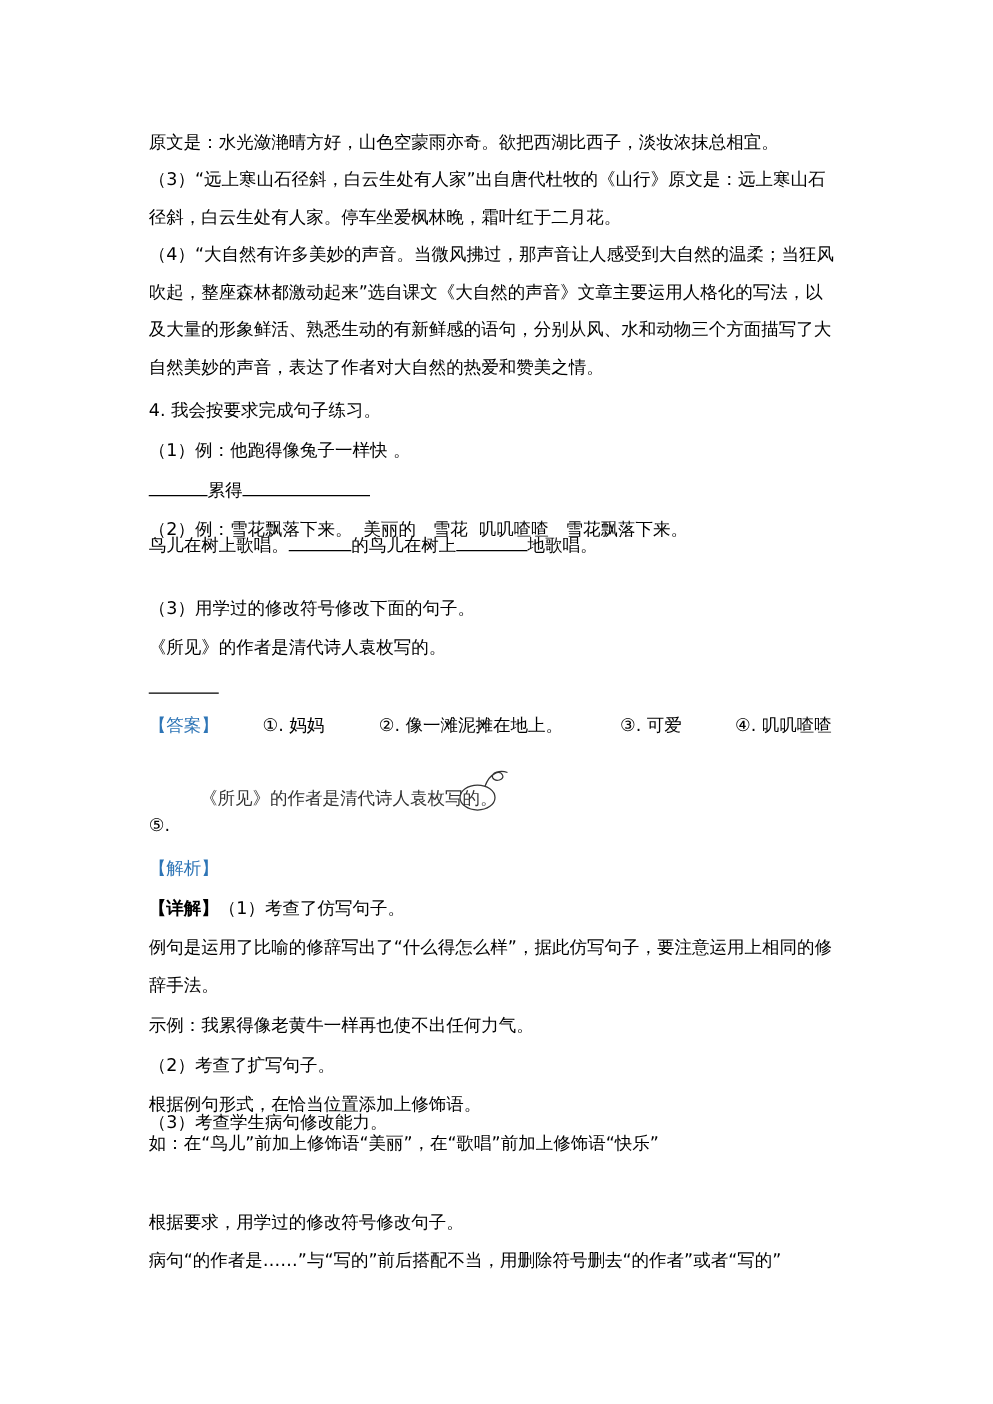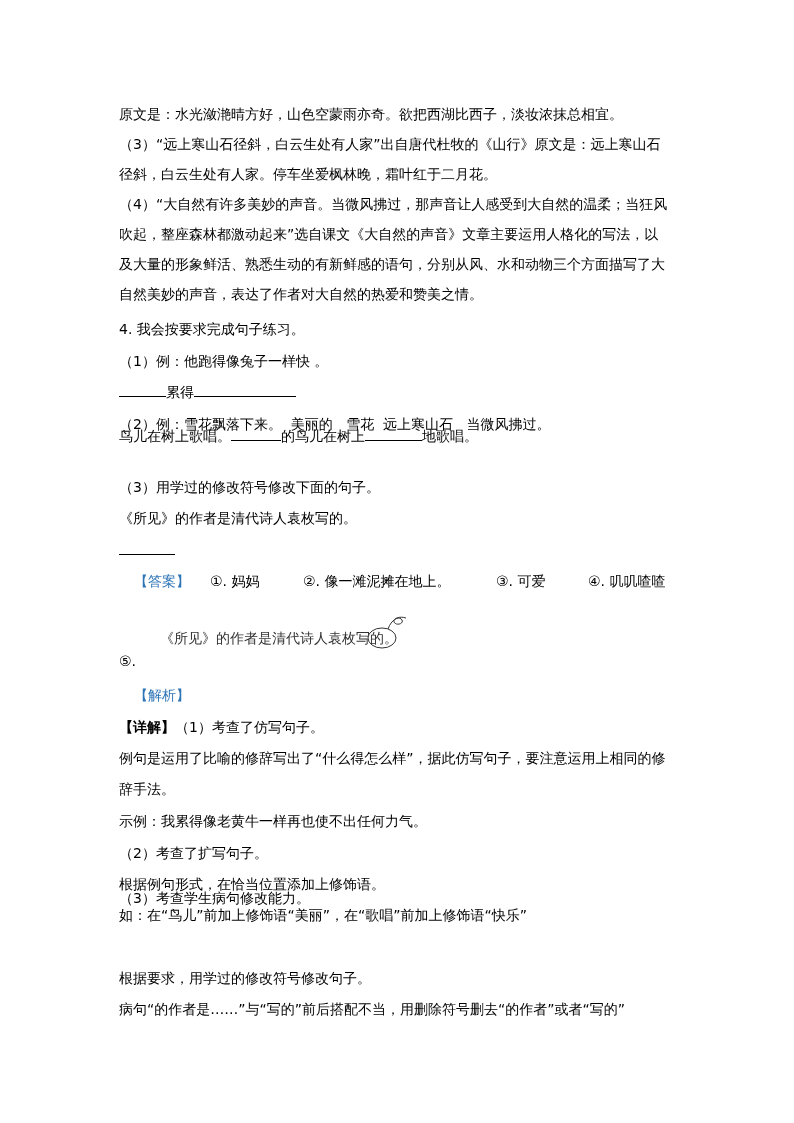--- a/index.html
+++ b/index.html
@@ -2,21 +2,21 @@
 <html><head>
 <meta charset="utf-8">
 <style>
   html, body { margin: 0; padding: 0; background: #ffffff; }
   body { width: 794px; height: 1123px; position: relative; overflow: hidden;
          font-family: "DejaVu Sans", "Liberation Sans", sans-serif; color: #000; }
   .page { position: absolute; left: 0; top: 0; width: 794px; height: 789px; text-align: center; }
   .line { position: absolute; left: 119px; font-size: 14px; line-height: 18px; white-space: nowrap; letter-spacing: 0px; }
   .u { display: inline-block; border-bottom: 1px solid #000; height: 14px; vertical-align: baseline; }
   .uline { text-underline-offset: 3px; }
-  .blue { color: #2e75b6; margin-left: 15px; }
+  .blue { color: #2e75b6; }
   .bold-bracket { font-weight: bold; }
   .ans-item { position: absolute; font-size: 14px; line-height: 18px; white-space: nowrap; top: 572px; }
   .annot { position: absolute; left: 160px; top: 630px; font-size: 14px; color: #333; white-space: nowrap; }
   .annot-svg { position: absolute; left: 366px; top: 614px; }
 </style>
 </head>
 <body>
 
 <div class="page">
 
@@ -28,21 +28,21 @@
   <div class="line" style="top:255px">及大量的形象鲜活、熟悉生动的有新鲜感的语句，分别从风、水和动物三个方面描写了大</div>
   <div class="line" style="top:285px">自然美妙的声音，表达了作者对大自然的热爱和赞美之情。</div>
 
   <div class="line" style="top:320px">4. 我会按要求完成句子练习。</div>
   <div class="line" style="top:352px">（1）例：他跑得像兔子一样快 。</div>
   <div class="line" style="top:382px">
     <span class="u" style="width:47px"></span><span>累得</span><span class="u" style="width:102px"></span>
   </div>
 
   <div class="line" style="top:415px">
-    <span>（2）例：雪花飘落下来。</span><span class="uline">&nbsp;&nbsp;<span>美丽的</span>&nbsp;&nbsp;&nbsp;</span><span>雪花</span><span class="uline">&nbsp;&nbsp;<span>远上寒山石</span>&nbsp;&nbsp;&nbsp;</span><span>当微风拂过。</span>
+    <span>（2）例：雪花飘落下来。</span><span class="uline">&nbsp;&nbsp;<span>美丽的</span>&nbsp;&nbsp;&nbsp;</span><span>雪花</span><span class="uline">&nbsp;&nbsp;<span>叽叽喳喳</span>&nbsp;&nbsp;&nbsp;</span><span>雪花飘落下来。</span>
   </div>
   <div class="line" style="top:426px">
     <span>鸟儿在树上歌唱。</span><span class="u" style="width:50px"></span><span>的鸟儿在树上</span><span class="u" style="width:57px"></span><span>地歌唱。</span>
   </div>
   <div class="line" style="top:478px">（3）用学过的修改符号修改下面的句子。</div>
   <div class="line" style="top:509px">《所见》的作者是清代诗人袁枚写的。</div>
   <div class="line" style="top:540px">
     <span class="u" style="width:56px"></span>
   </div>
 

